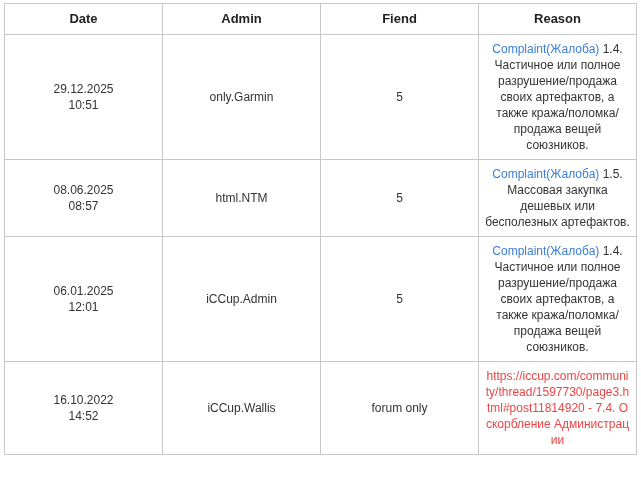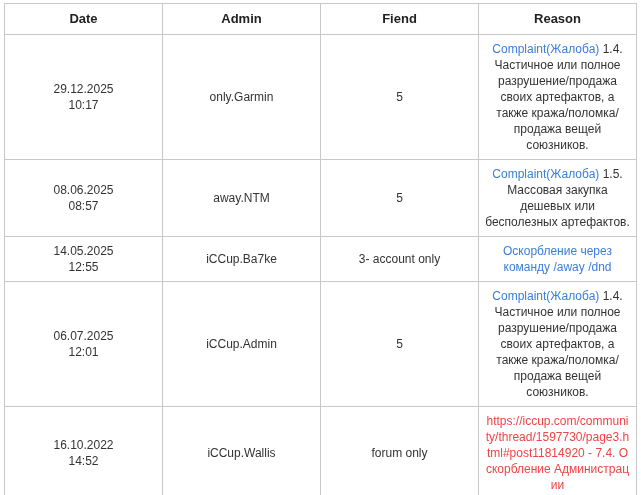--- a/index.html
+++ b/index.html
@@ -75,41 +75,34 @@
       <tr>
         <th>Date</th>
         <th>Admin</th>
         <th>Fiend</th>
         <th>Reason</th>
       </tr>
     </thead>
     <tbody id="tbody">
         <tr>
           <td class="date">29.12.2025
-10:17</td>
+10:51</td>
           <td class="admin">only.Garmin</td>
           <td class="type">5</td>
           <td class="reason"><span class="lnk">Complaint(Жалоба)</span><span class="reason-text"> 1.4. Частичное или полное разрушение/продажа своих артефактов, а также кража/поломка/продажа вещей союзников.</span></td>
         </tr>
         <tr>
           <td class="date">08.06.2025
 08:57</td>
-          <td class="admin">away.NTM</td>
+          <td class="admin">html.NTM</td>
           <td class="type">5</td>
           <td class="reason"><span class="lnk">Complaint(Жалоба)</span><span class="reason-text"> 1.5. Массовая закупка дешевых или бесполезных артефактов.</span></td>
         </tr>
         <tr>
-          <td class="date">14.05.2025
-12:55</td>
-          <td class="admin">iCCup.Ba7ke</td>
-          <td class="type">3- account only</td>
-          <td class="reason"><span class="lnk">Оскорбление через команду /away /dnd</span></td>
-        </tr>
-        <tr>
-          <td class="date">06.07.2025
+          <td class="date">06.01.2025
 12:01</td>
           <td class="admin">iCCup.Admin</td>
           <td class="type">5</td>
           <td class="reason"><span class="lnk">Complaint(Жалоба)</span><span class="reason-text"> 1.4. Частичное или полное разрушение/продажа своих артефактов, а также кража/поломка/продажа вещей союзников.</span></td>
         </tr>
         <tr>
           <td class="date">16.10.2022
 14:52</td>
           <td class="admin">iCCup.Wallis</td>
           <td class="type">forum only</td>

